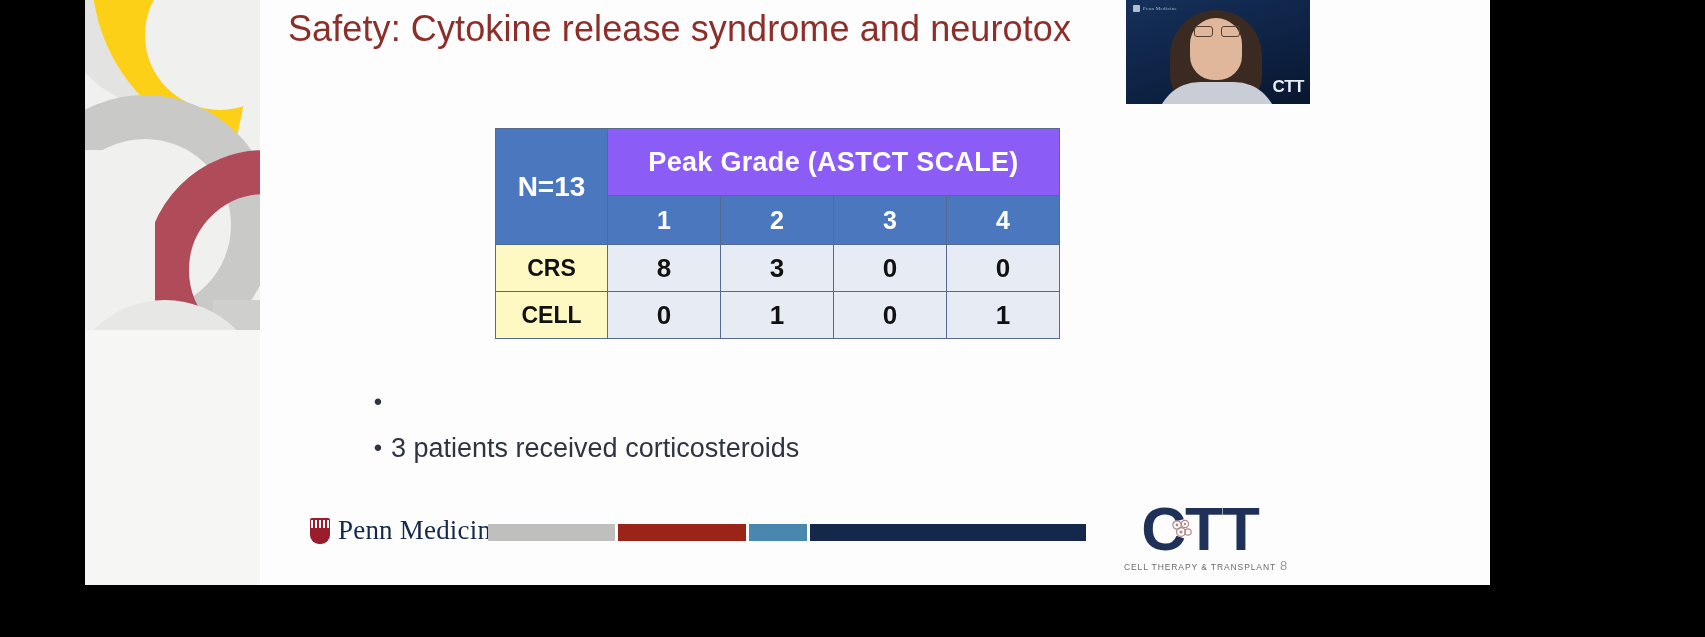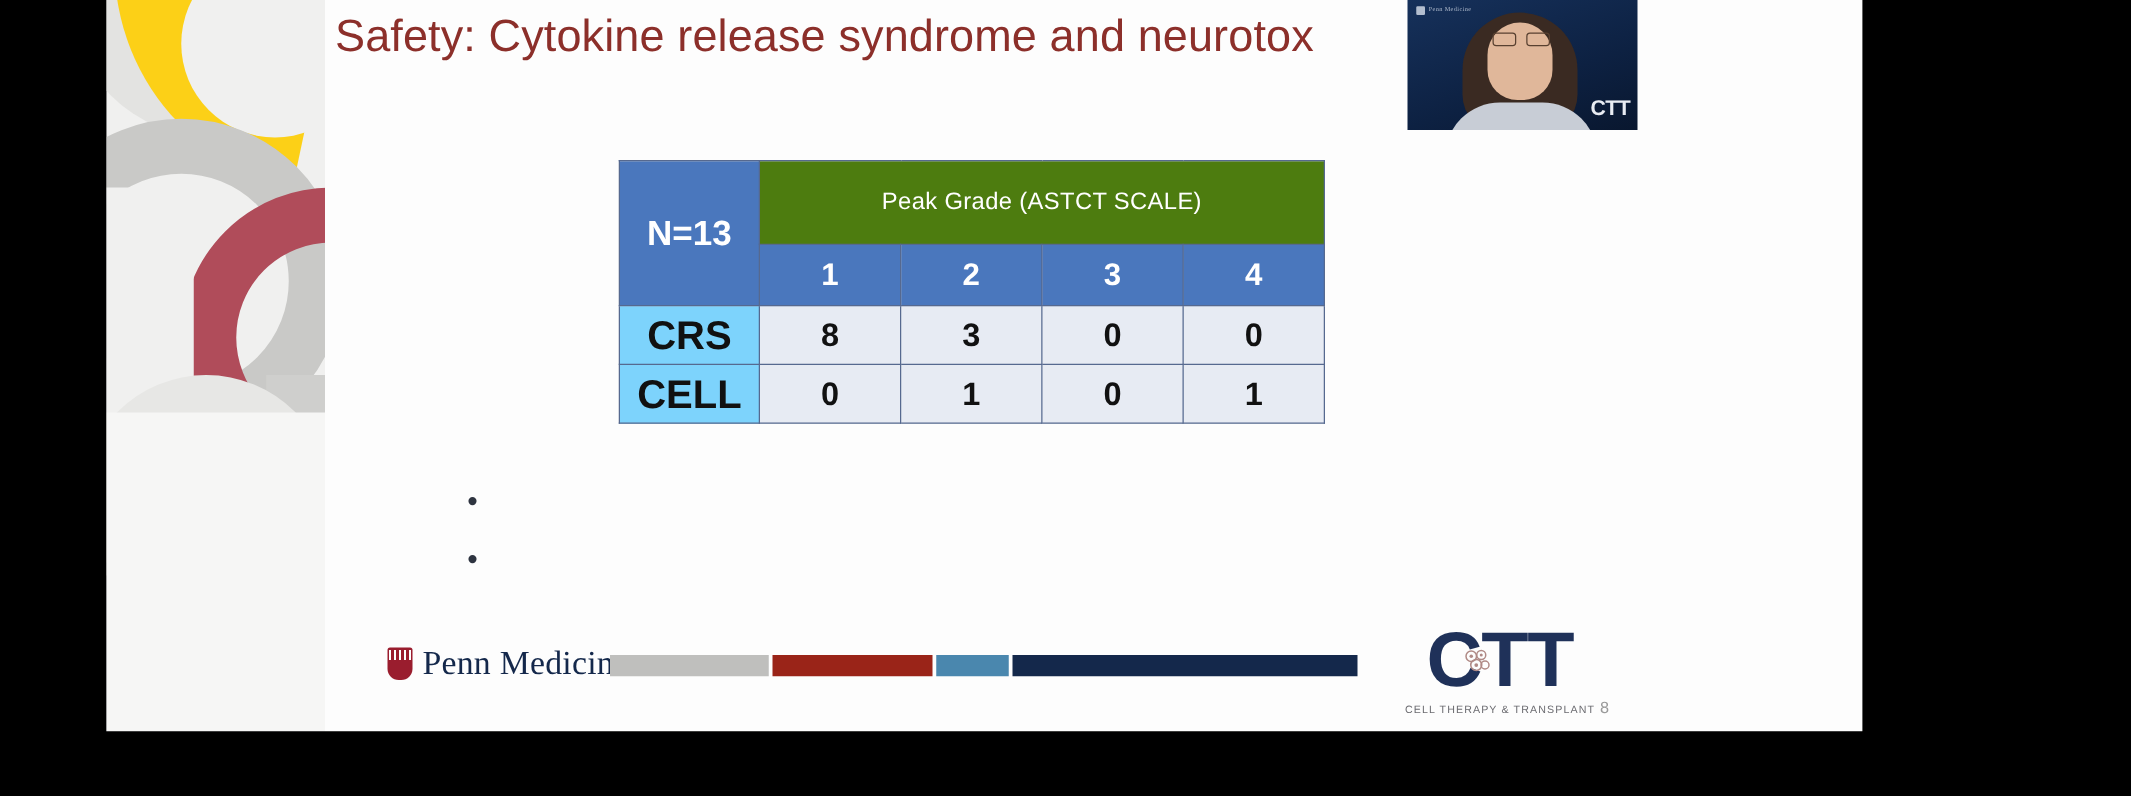--- a/index.html
+++ b/index.html
@@ -34,37 +34,37 @@
   .rc-gray-wave{right:72px;top:398px;width:190px;height:170px;background:#bdbdbb;
       border-radius:120px 0 0 0;}
   .rc-white-bite{right:36px;top:330px;width:180px;height:110px;border-radius:0 0 0 140px;background:#ececeb;}
   .rc-yellow-tri{right:122px;top:520px;width:0;height:0;
       border-top:26px solid transparent;border-bottom:26px solid transparent;border-left:62px solid #fcd017;}
   .rc-white-bot{right:0;bottom:0;width:190px;height:50px;background:#f1f1f0;}
 
   
   .slide{position:absolute;left:260px;top:0;width:1230px;height:585px;background:#fdfdfd;}
 
-  .slide-title{position:absolute;left:8px;top:8px;width:1200px;
+  .slide-title{position:absolute;left:28px;top:8px;width:1200px;
       font-size:36px;color:#8c2f2a;font-family:"Liberation Sans",sans-serif;
       white-space:nowrap;overflow:hidden;letter-spacing:.1px;}
 
   
   .tbl-wrap{position:absolute;left:235px;top:128px;}
   table.grade{border-collapse:collapse;table-layout:fixed;}
   table.grade td,table.grade th{border:1px solid #56698f;padding:0;text-align:center;
       font-family:"Liberation Sans",sans-serif;}
   .c-label{width:112px;}
   .c-num{width:113px;}
   th.corner{background:#4a77bd;color:#ffffff;font-size:28px;font-weight:bold;height:66px;
       vertical-align:middle;}
-  th.span{background:#4d7c0f;color:#ffffff;font-size:19px;font-weight:normal;height:66px;
+  th.span{background:#8b5cf6;color:#ffffff;font-size:27px;font-weight:bold;height:66px;
       letter-spacing:.3px;}
   th.gnum{background:#4a77bd;color:#ffffff;font-size:25px;font-weight:bold;height:48px;}
-  td.rowhead{background:#7dd3fc;color:#111111;font-size:32px;font-weight:bold;height:46px;
+  td.rowhead{background:#fef9c3;color:#111111;font-size:23px;font-weight:bold;height:46px;
       text-align:left;padding-left:10px;}
   td.val{background:#e7ebf3;color:#111111;font-size:26px;font-weight:bold;height:46px;}
 
   
   .bullets{position:absolute;left:105px;top:382px;width:980px;}
   .bullet{display:flex;align-items:flex-start;margin-bottom:6px;}
   .bullet .dot{width:26px;font-size:24px;line-height:40px;color:#2e3440;text-align:center;}
   .bullet .btxt{font-size:27px;line-height:40px;color:#2e3440;font-family:"Liberation Sans",sans-serif;}
 
   
@@ -181,20 +181,21 @@
       </tbody>
         </table>
     </div>
 
     <div class="bullets">
       <div class="bullet">
         <span class="dot">•</span>
       </div>
       <div class="bullet">
         <span class="dot">•</span>
+        <span class="btxt">3 patients received corticosteroids</span>
       </div>
     </div>
 
     <div class="footer">
       <div class="penn-logo">
         <span class="penn-shield"></span>
         <span class="penn-word">Penn Medicine</span>
       </div>
       <div class="bar bar-gray"></div>
       <div class="bar bar-red"></div>

